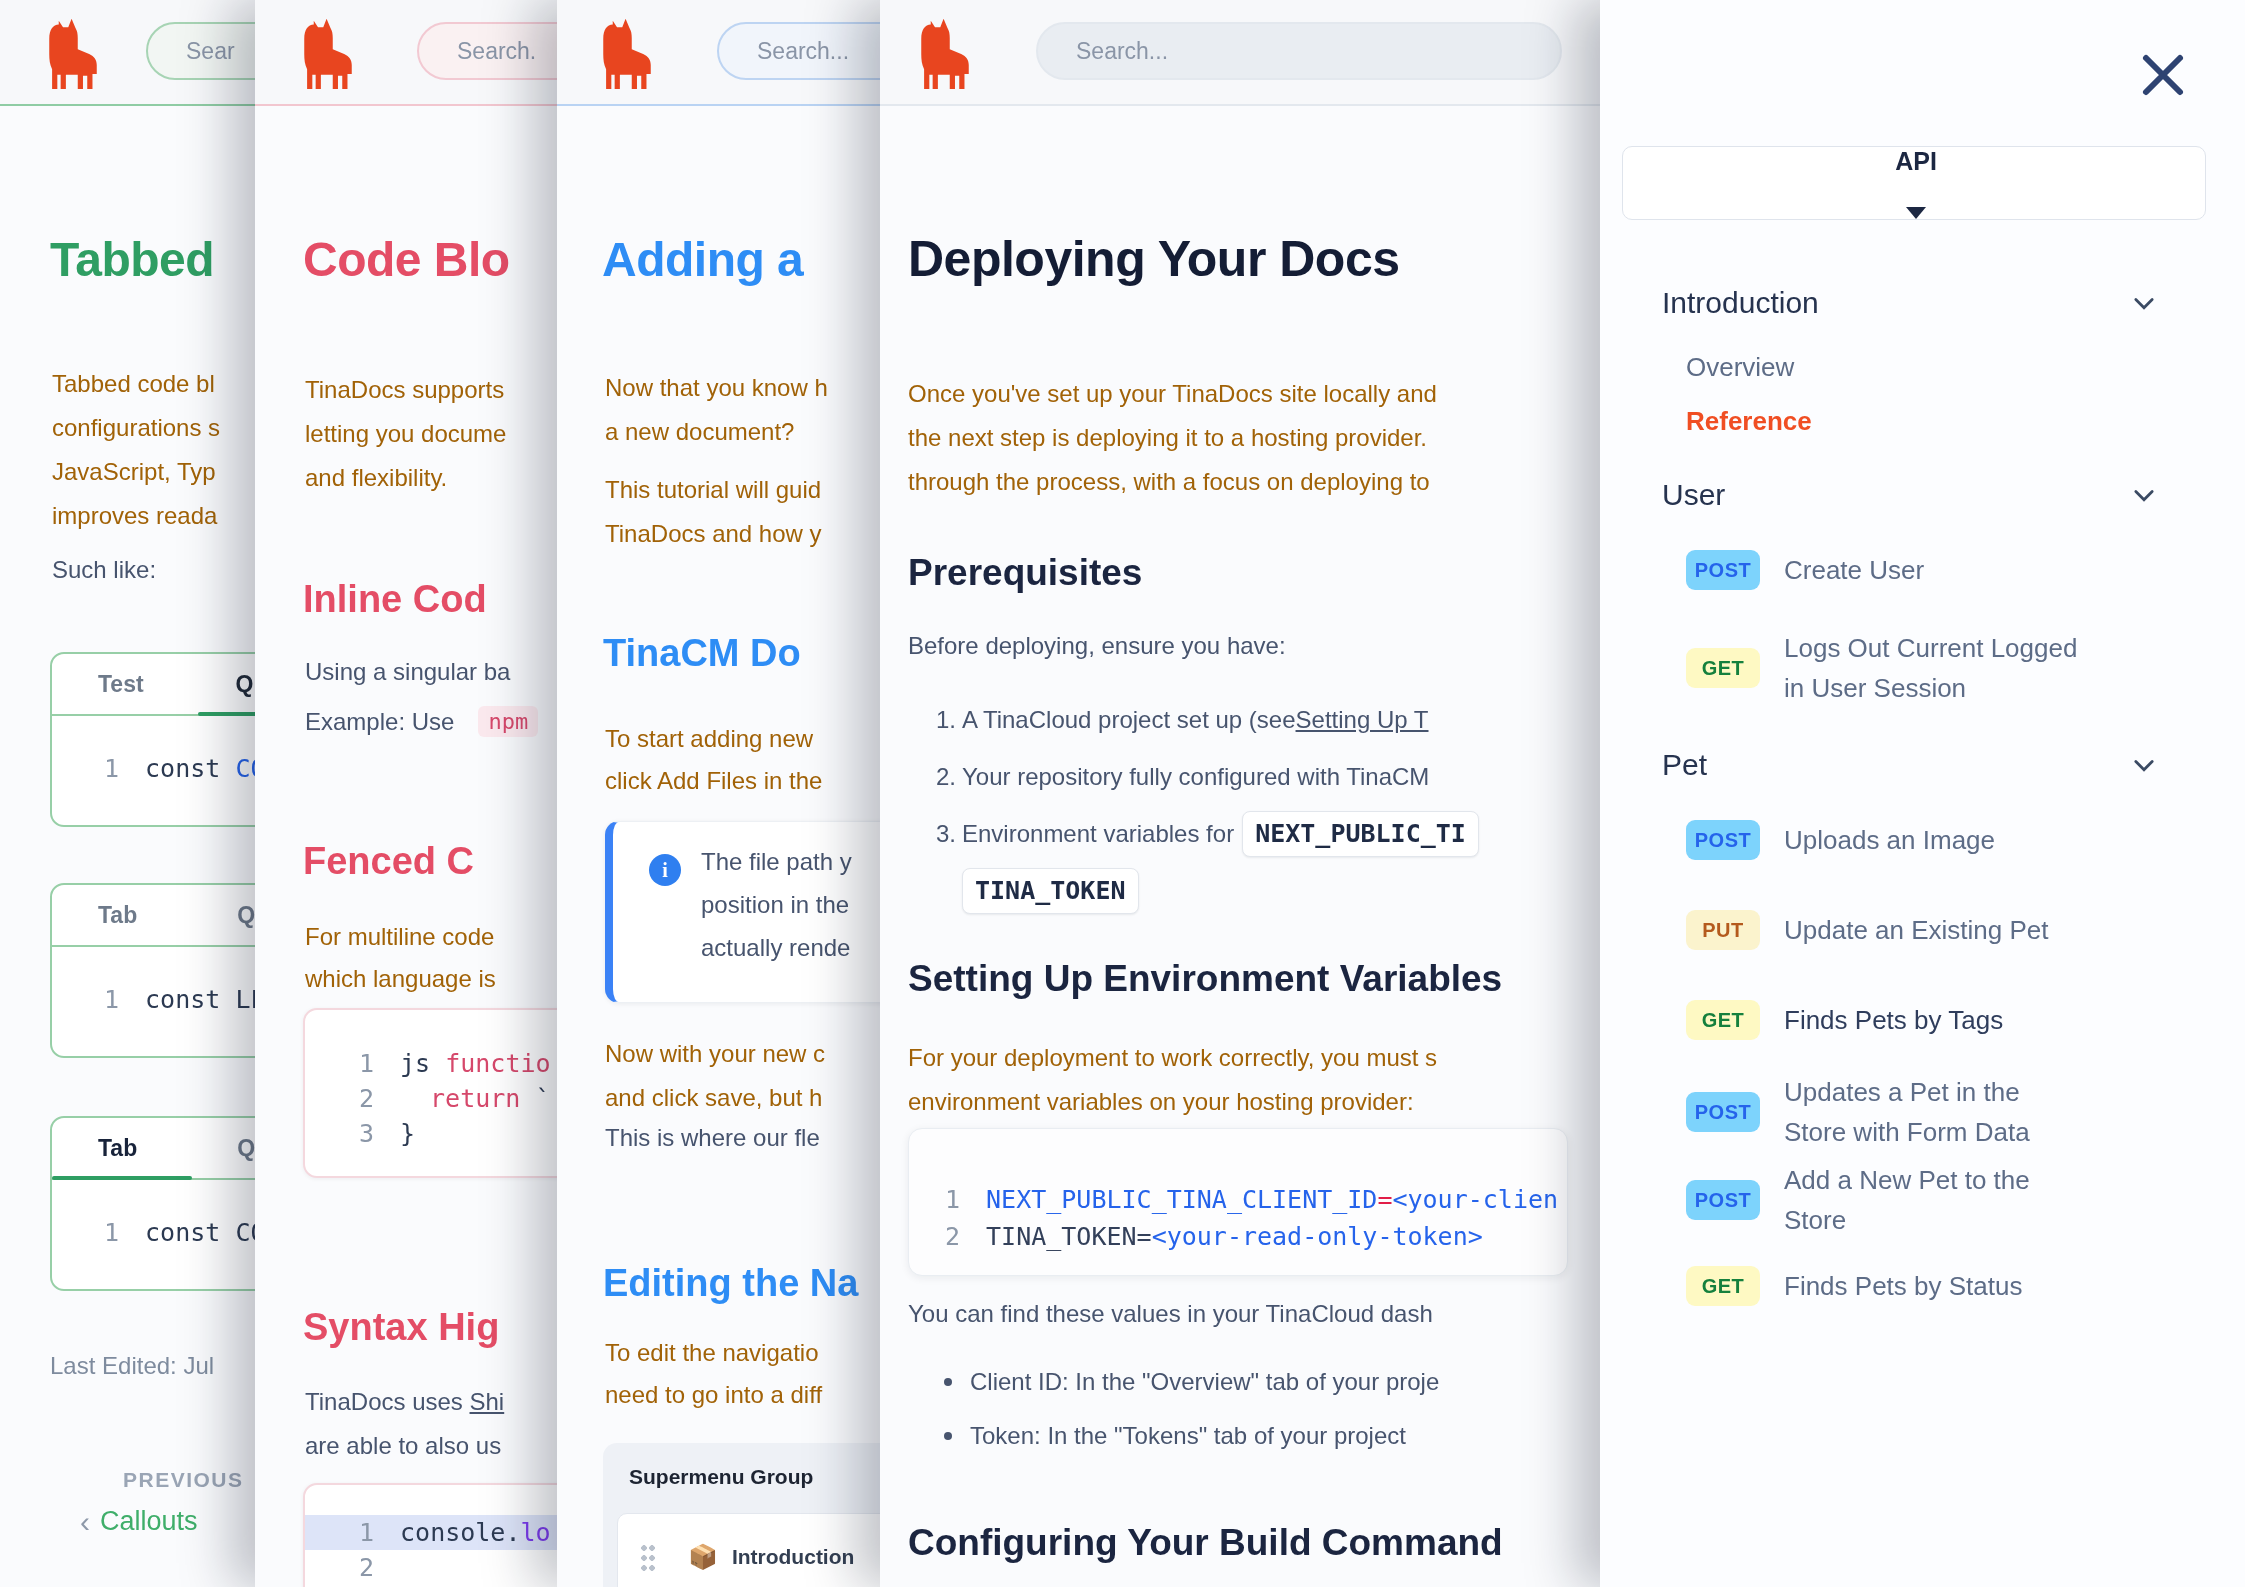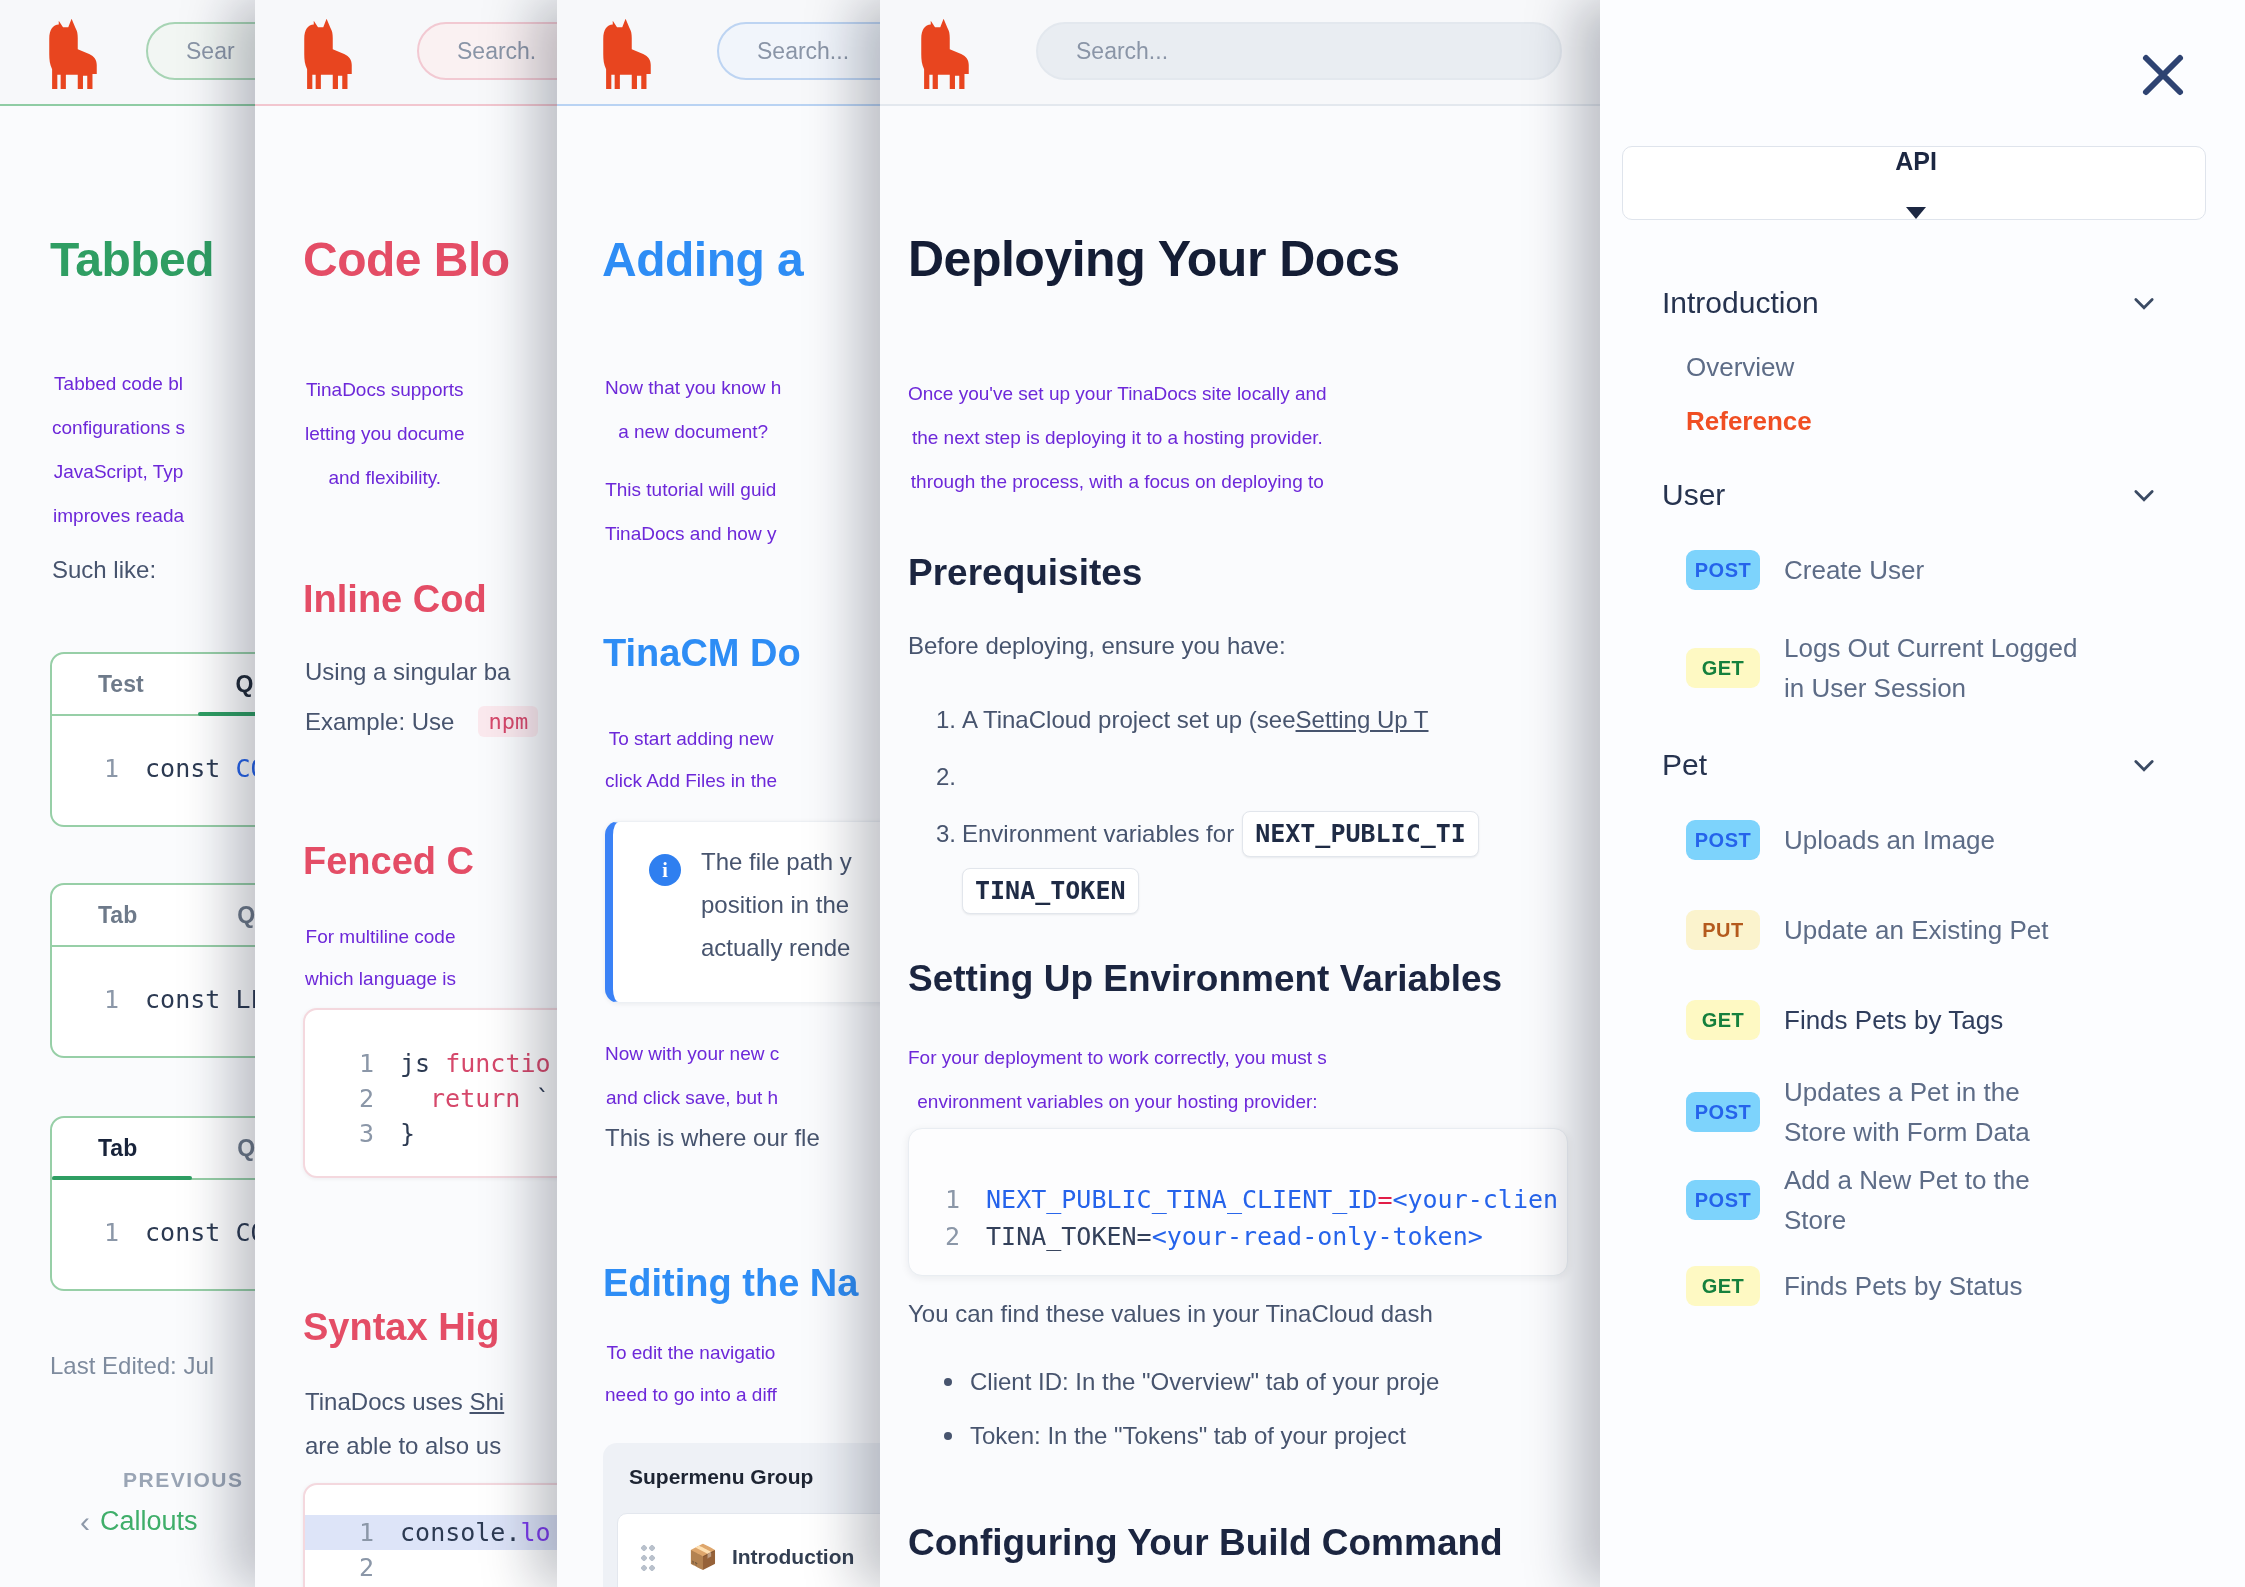--- a/index.html
+++ b/index.html
@@ -10,21 +10,21 @@
   .phead{position:absolute;left:0;top:0;right:0;height:104px;background:#f7f8fa;
          border-bottom:2px solid var(--line,#e3e8ee);}
   .llama{position:absolute;top:15px;width:54px;height:76px;}
   .pill{position:absolute;top:22px;height:58px;border-radius:30px;box-sizing:border-box;
         border:2px solid transparent;font-family:"Liberation Sans",sans-serif;
         font-size:23px;color:#5c6678;padding:0 20px 0 38px;background:#eef1f5;outline:none;}
   .pill::placeholder{color:#8a95a7;opacity:1;}
   .h1{position:absolute;font-size:48px;font-weight:700;letter-spacing:-.5px;white-space:nowrap;}
   .h2{position:absolute;font-size:38px;font-weight:600;white-space:nowrap;}
   .txt{position:absolute;font-size:24px;color:#47546e;white-space:nowrap;}
-  .para{position:absolute;font-size:19px;color:#6d28d9;white-space:nowrap;text-align:center;}
+  .para{position:absolute;font-size:24px;color:#a16207;white-space:nowrap;}
   .para>div{height:44px;line-height:44px;}
   .mono{font-family:"DejaVu Sans Mono","Liberation Mono",monospace;}
   .ln{color:#8b97a8;margin-right:26px;}
   
   #p1{left:0;width:930px;--line:#8fcca4;}
   #p1 .h1{color:#2f9e63;}
   .tabblock{position:absolute;left:50px;width:520px;background:#fff;border:2px solid #97cfa7;
             border-radius:14px;box-sizing:border-box;}
   .tabbar{position:relative;height:60px;border-bottom:2px solid #97cfa7;display:flex;align-items:center;}
   .tab{font-size:23px;font-weight:600;color:#6e7a8a;white-space:nowrap;text-align:center;}
@@ -269,20 +269,21 @@
     <div class="h2" style="left:28px;top:552px">Prerequisites</div>
     <div class="txt" style="left:28px;top:632px">Before deploying, ensure you have:</div>
     <div class="olist" style="left:56px;top:700px">
       <div class="li">
         <span class="num">1.</span>
         <span>A TinaCloud project set up (see </span>
           <span class="ulink">Setting Up T</span>
       </div>
       <div class="li">
         <span class="num">2.</span>
+        <span>Your repository fully configured with TinaCM</span>
       </div>
       <div class="li">
         <span class="num">3.</span>
         <span>Environment variables for </span>
           <span class="chip-code mono" style="margin-left:8px">NEXT_PUBLIC_TI</span>
       </div>
       <div class="li" style="padding-left:26px">
         <span class="chip-code mono">TINA_TOKEN</span>
       </div>
     </div>

